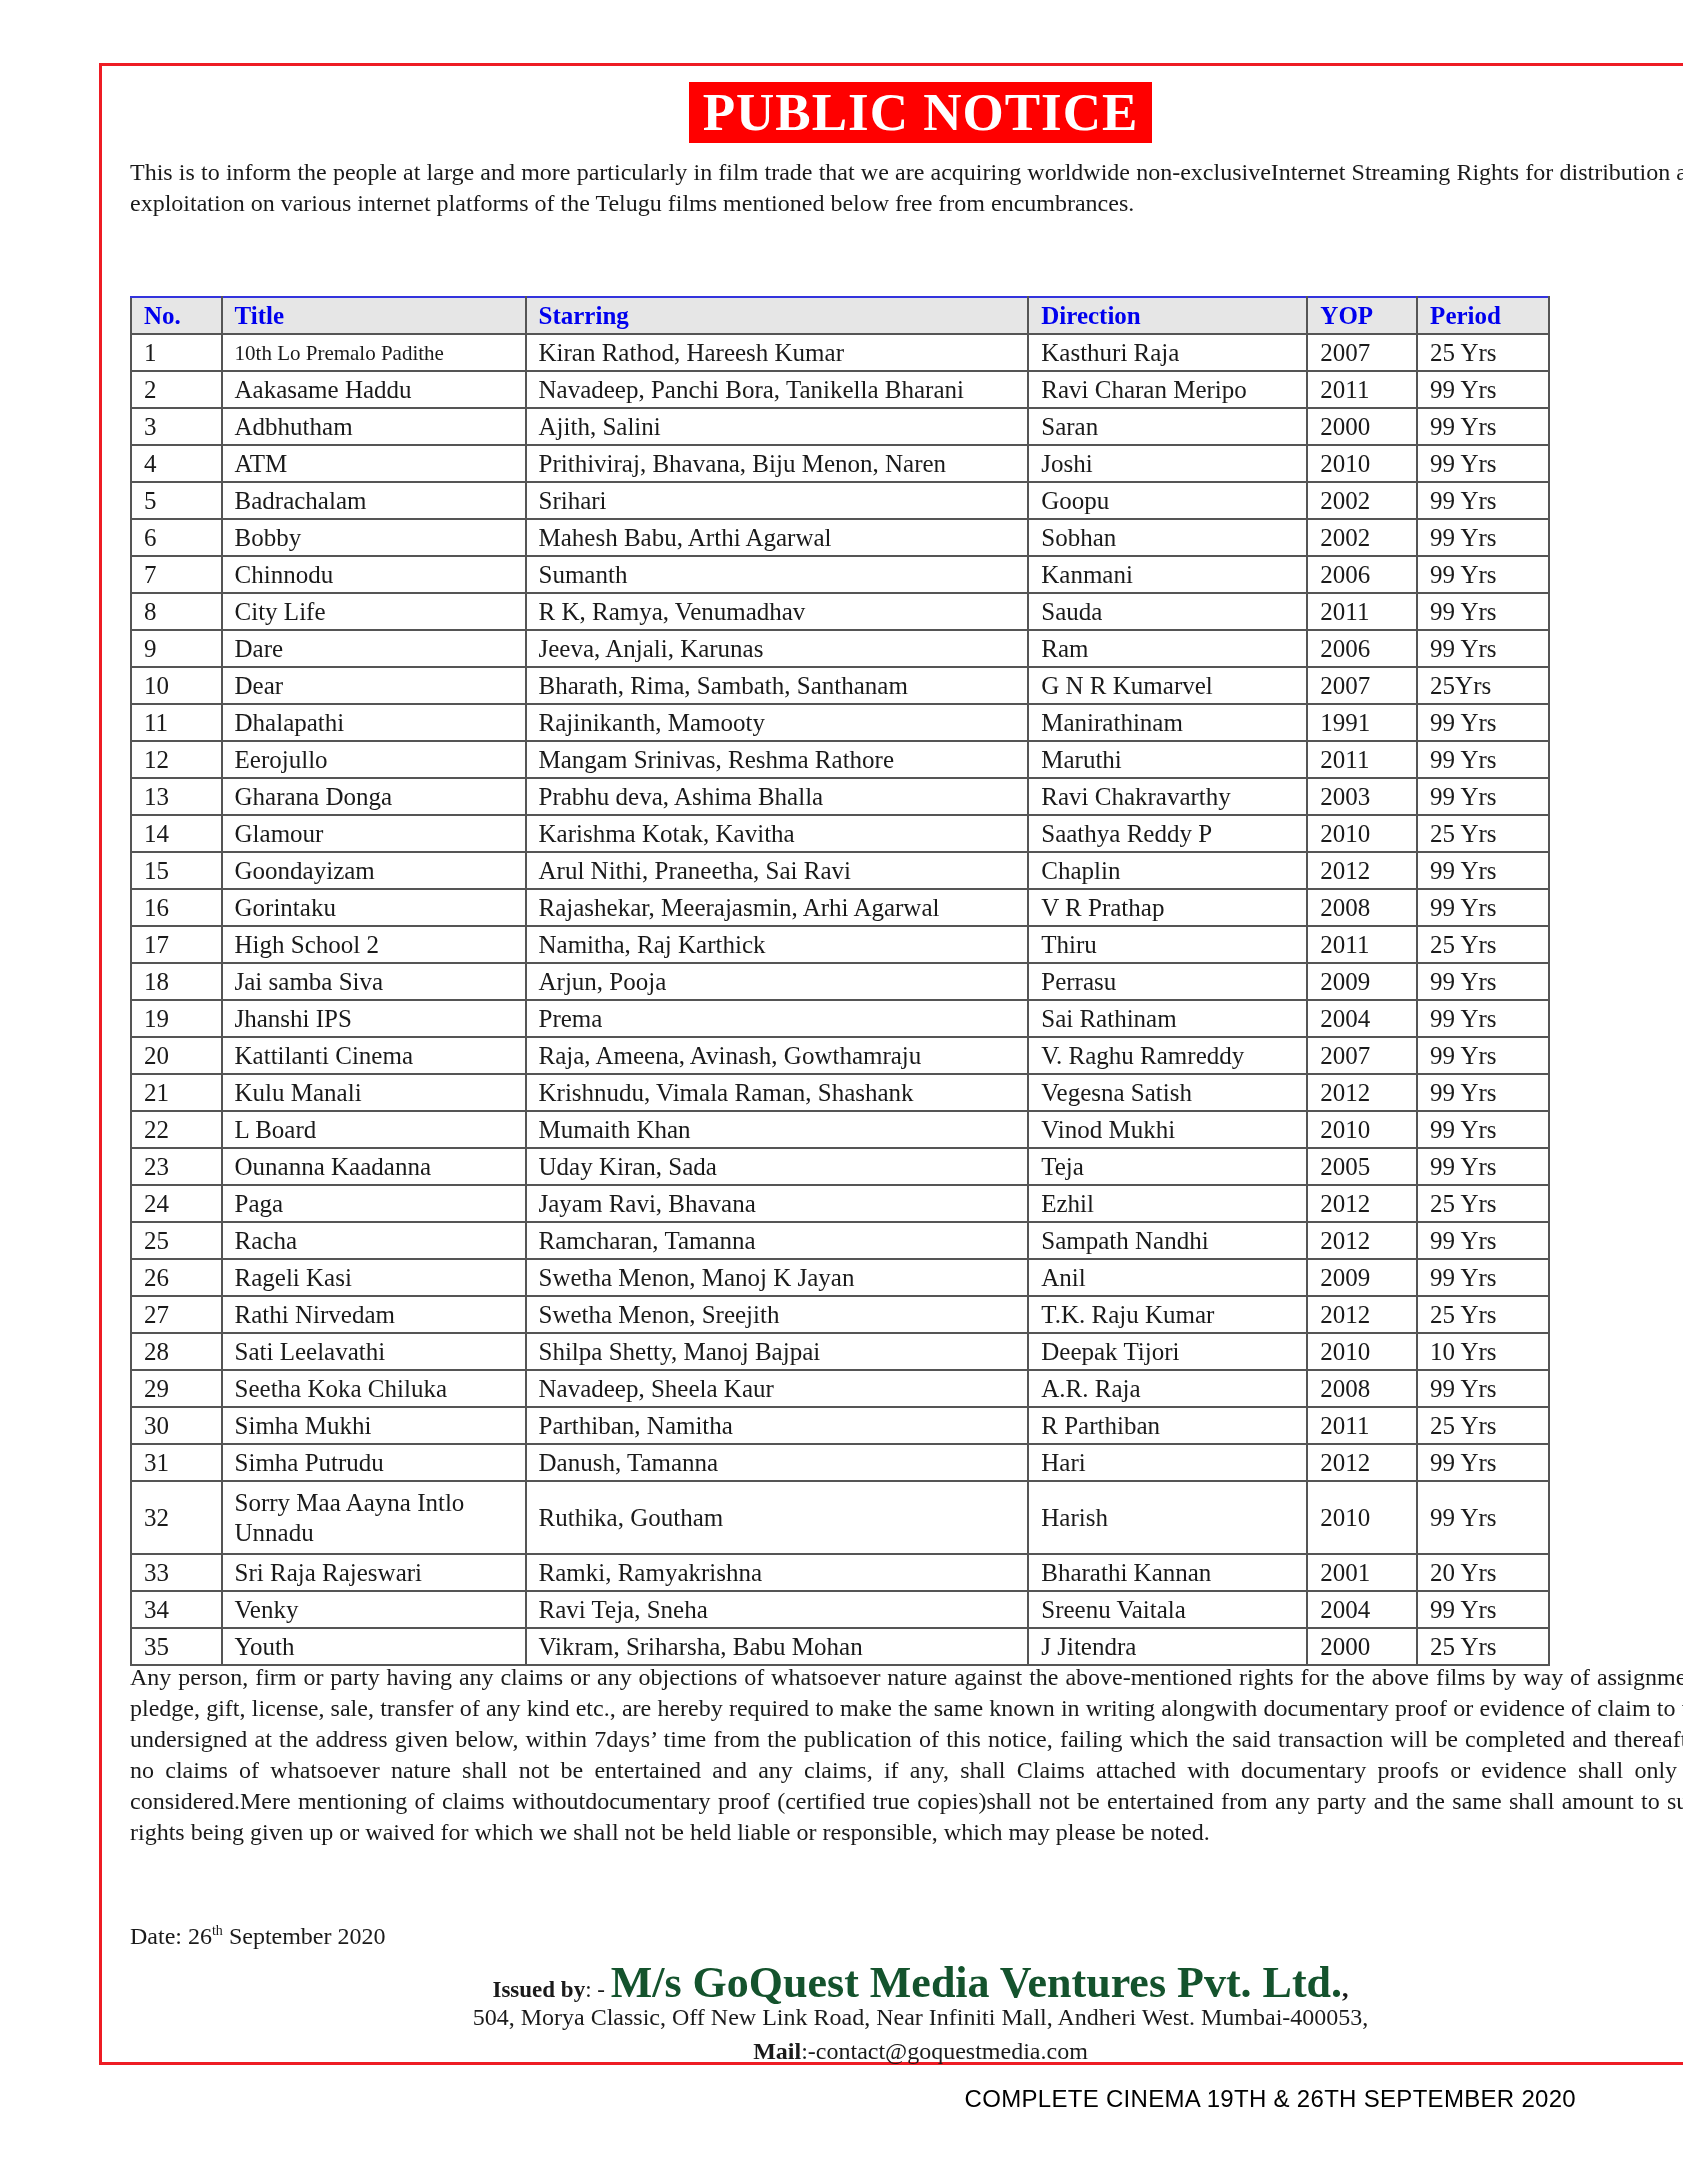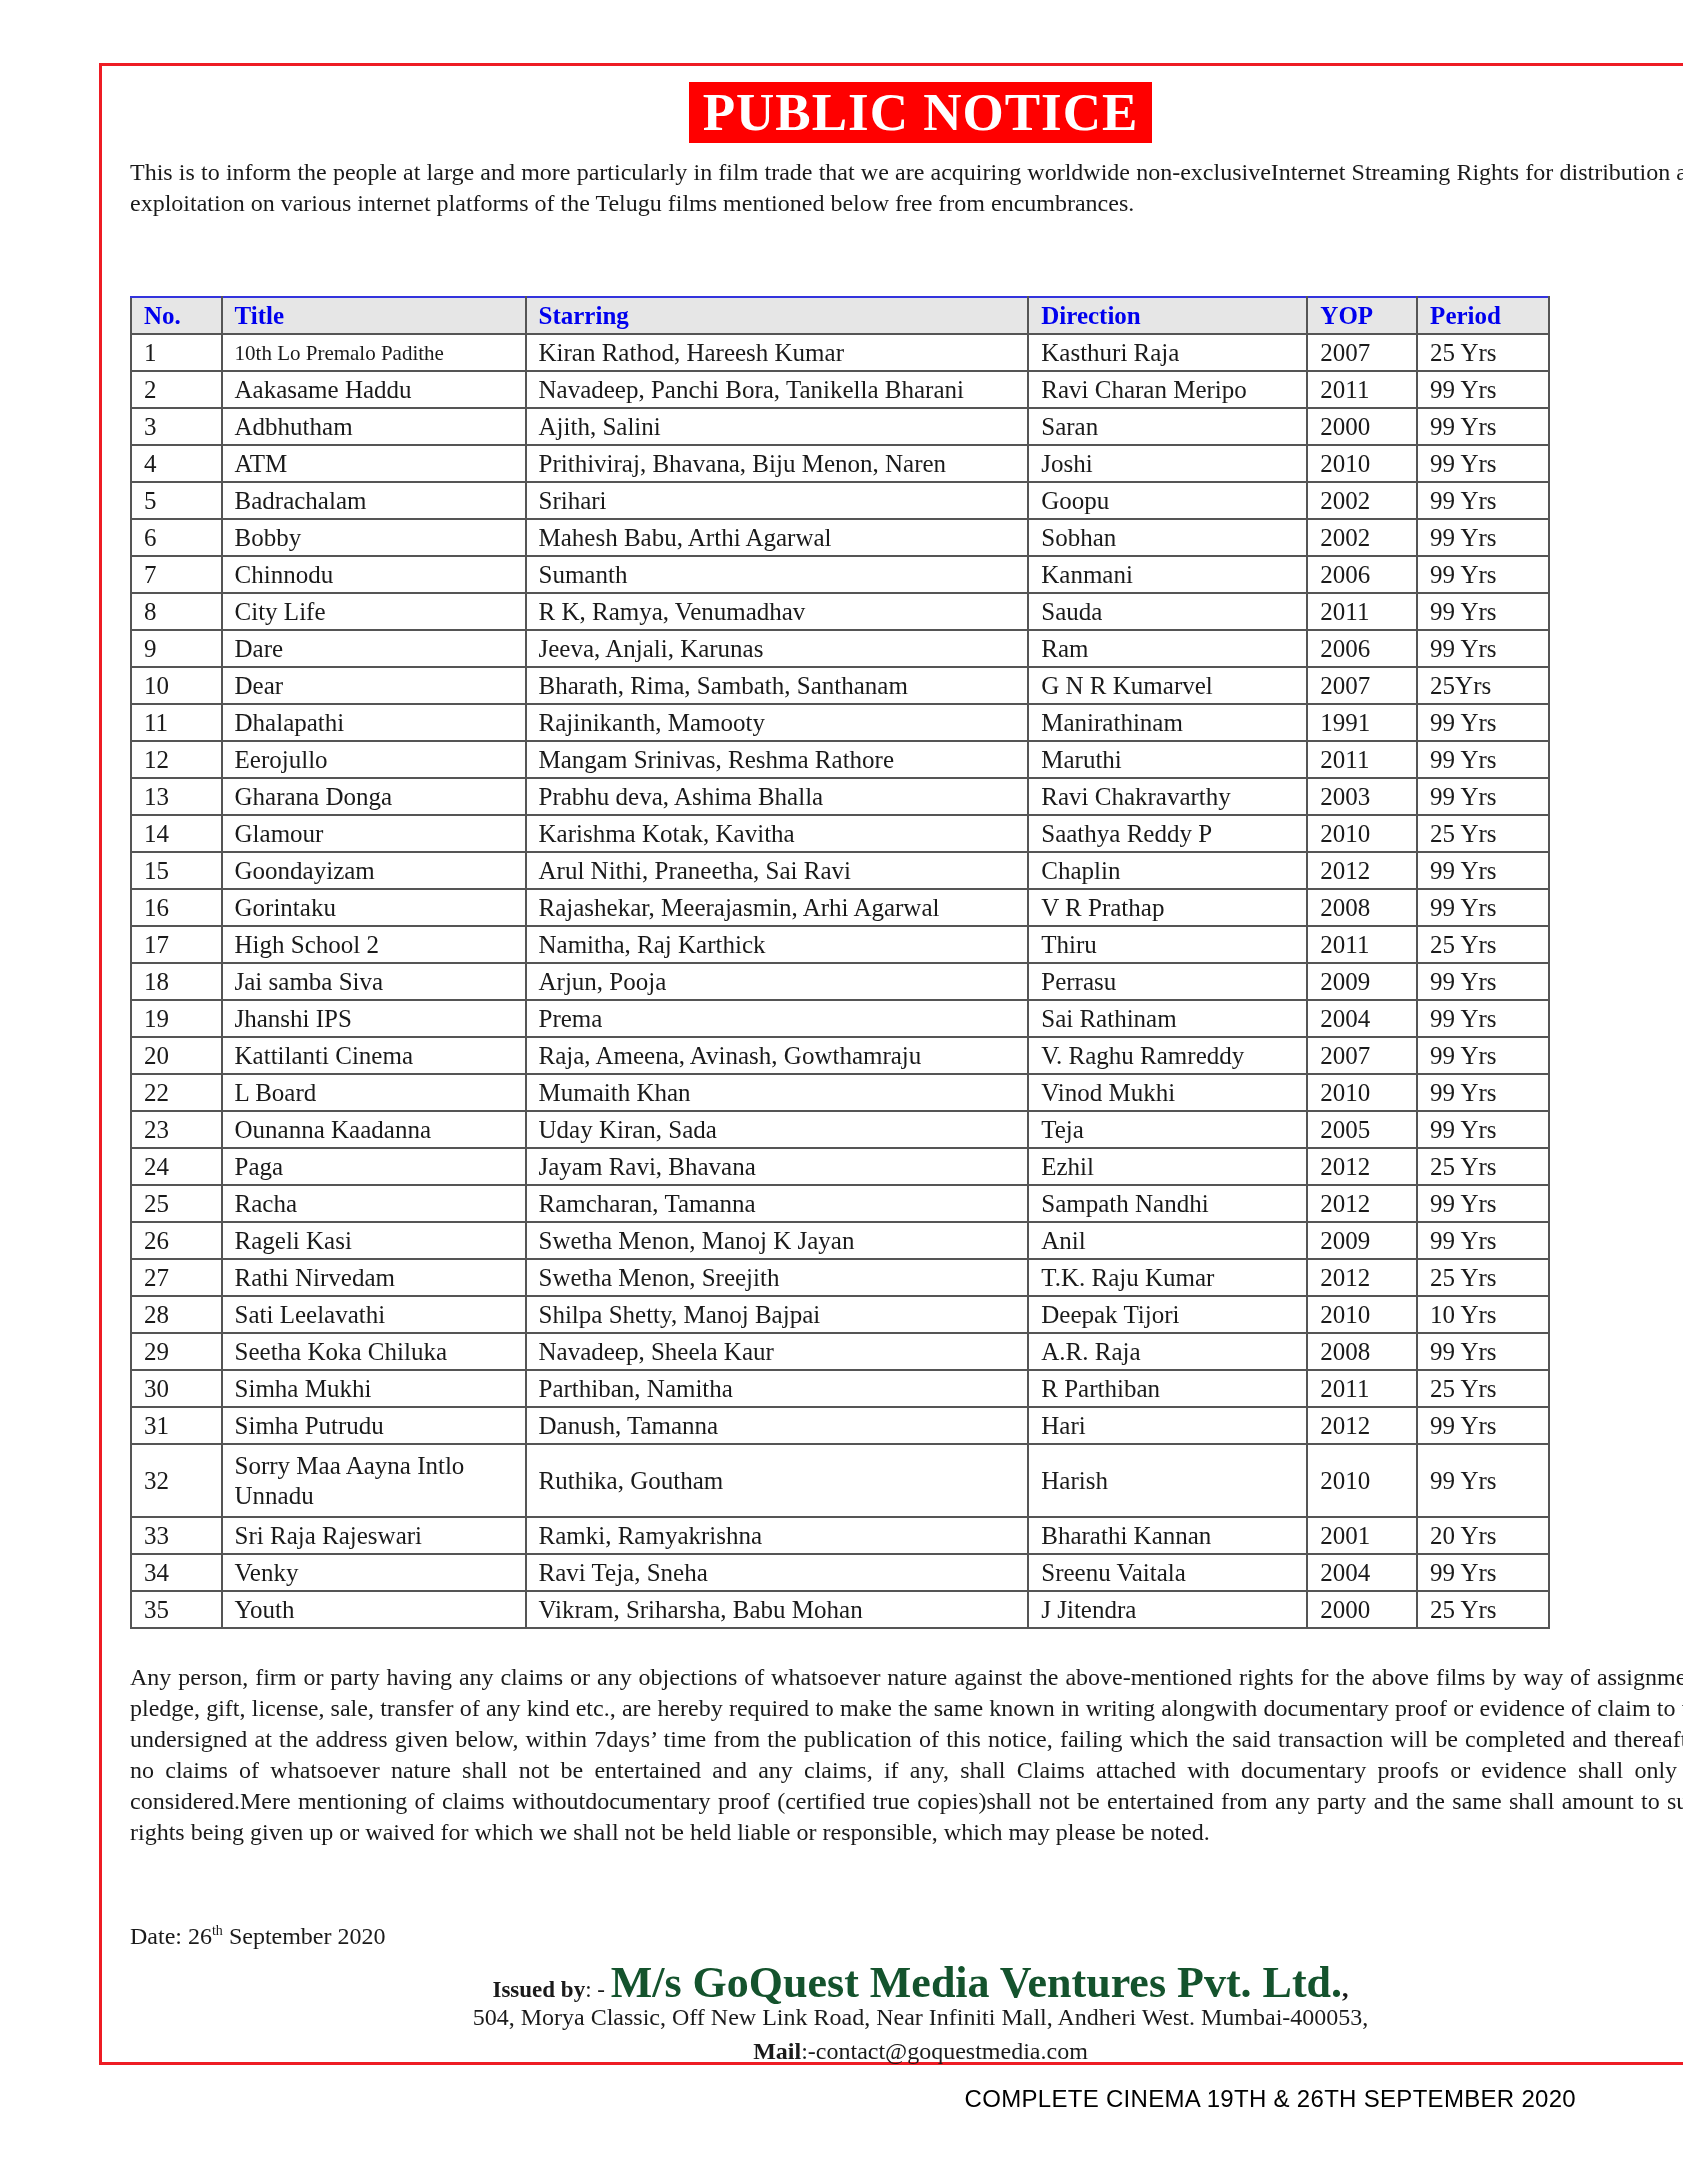--- a/index.html
+++ b/index.html
@@ -206,20 +206,28 @@
         </tr>
         <tr>
           <td>20</td>
           <td>Kattilanti Cinema</td>
           <td>Raja, Ameena, Avinash, Gowthamraju</td>
           <td>V. Raghu Ramreddy</td>
           <td>2007</td>
           <td>99 Yrs</td>
         </tr>
         <tr>
+          <td>21</td>
+          <td>Kulu Manali</td>
+          <td>Krishnudu, Vimala Raman, Shashank</td>
+          <td>Vegesna Satish</td>
+          <td>2012</td>
+          <td>99 Yrs</td>
+        </tr>
+        <tr>
           <td>22</td>
           <td>L Board</td>
           <td>Mumaith Khan</td>
           <td>Vinod Mukhi</td>
           <td>2010</td>
           <td>99 Yrs</td>
         </tr>
         <tr>
           <td>23</td>
           <td>Ounanna Kaadanna</td>

